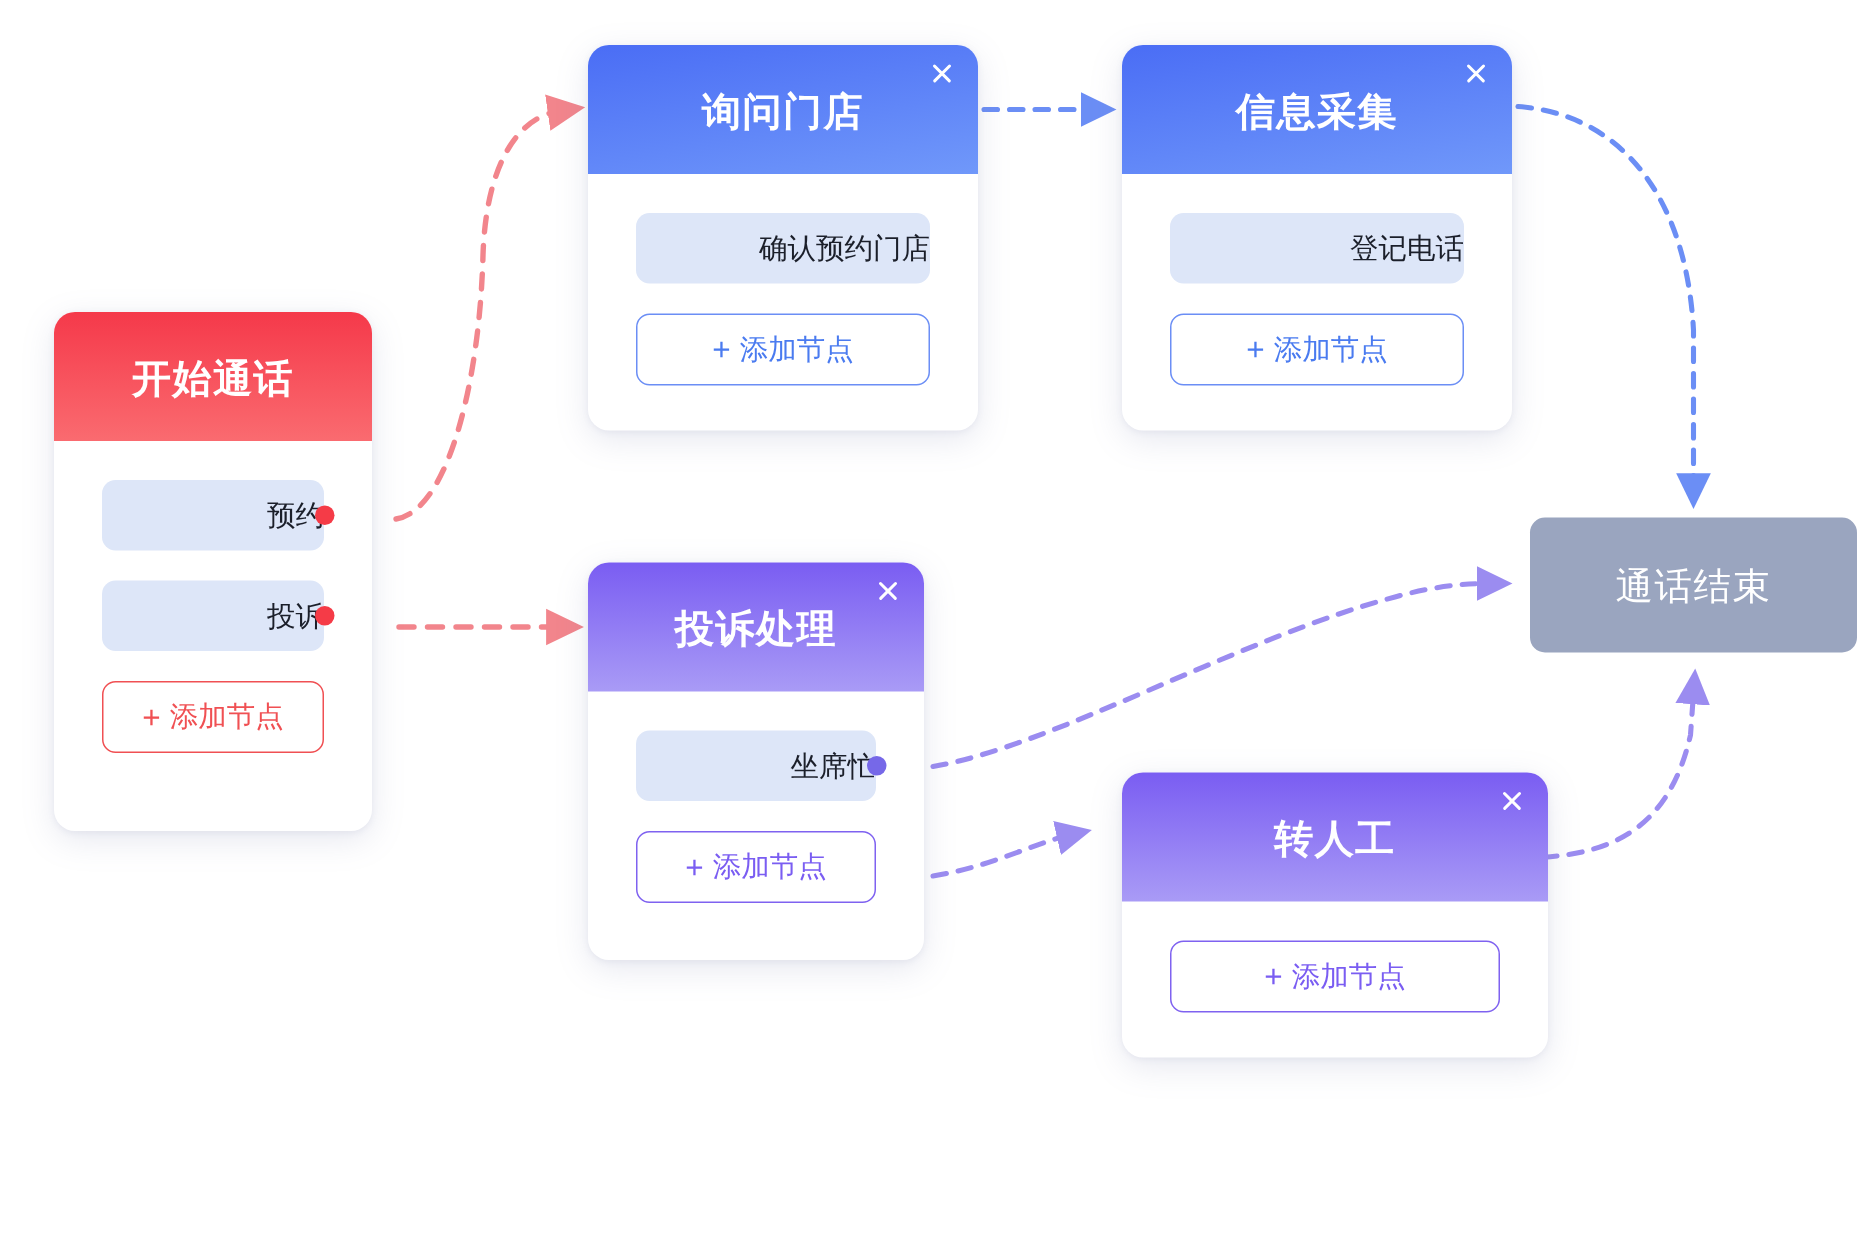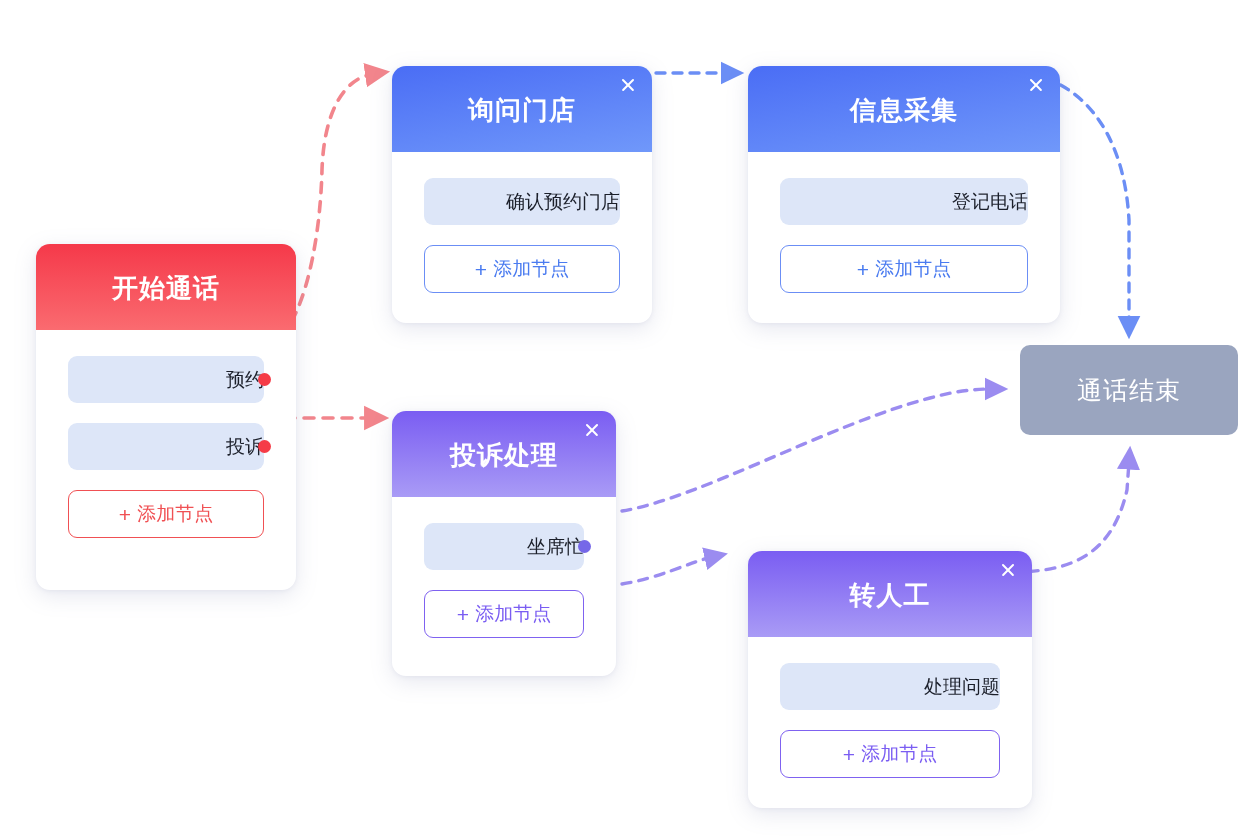--- a/index.html
+++ b/index.html
@@ -30,21 +30,20 @@
 
   
   .node {
     position: absolute;
     background: #ffffff;
     border-radius: 14px;
     box-shadow: 0 6px 22px rgba(120,130,170,0.18), 0 1px 4px rgba(120,130,170,0.10);
     z-index: 10;
     box-sizing: border-box;
     overflow: visible;
-    margin-top: 36px;
   }
   .node-header {
     position: relative;
     height: 86px;
     border-radius: 14px 14px 0 0;
     display: flex;
     align-items: center;
     justify-content: center;
     overflow: hidden;
   }
@@ -143,23 +142,23 @@
     z-index: 10;
   }
   .end-node-label {
     color: #ffffff;
     font-size: 25px;
     font-weight: 400;
     letter-spacing: 1px;
   }
 
   
-  #node-start      { left: 36px;  top: 208px; width: 260px; }
+  #node-start      { left: 36px;  top: 208px; width: 212px; }
   #node-ask-store  { left: 392px; top: 30px;  width: 260px; }
-  #node-collect    { left: 748px; top: 30px;  width: 312px; }
+  #node-collect    { left: 748px; top: 30px;  width: 260px; }
   #node-complaint  { left: 392px; top: 375px; width: 224px; }
   #node-transfer   { left: 748px; top: 515px; width: 284px; }
   #node-end        { left: 1020px; top: 345px; width: 218px; height: 90px; }
 
   #node-start .node-body    { padding-bottom: 52px; }
   #node-complaint .node-body { padding-bottom: 38px; }
 </style>
 </head>
 <body>
 
@@ -261,23 +260,20 @@
       </div>
     </div>
   </div>
 
   <div class="node theme-purple" id="node-transfer">
     <div class="node-header">
       <span class="node-title">转人工</span>
       <span class="close-icon"></span>
     </div>
     <div class="node-body">
-      <div class="chip">
-        <span>处理问题</span>
-      </div>
       <div class="add-btn">
         <span class="plus">+</span>
         <span>添加节点</span>
       </div>
     </div>
   </div>
 
   <div class="end-node" id="node-end">
     <span class="end-node-label">通话结束</span>
   </div>

